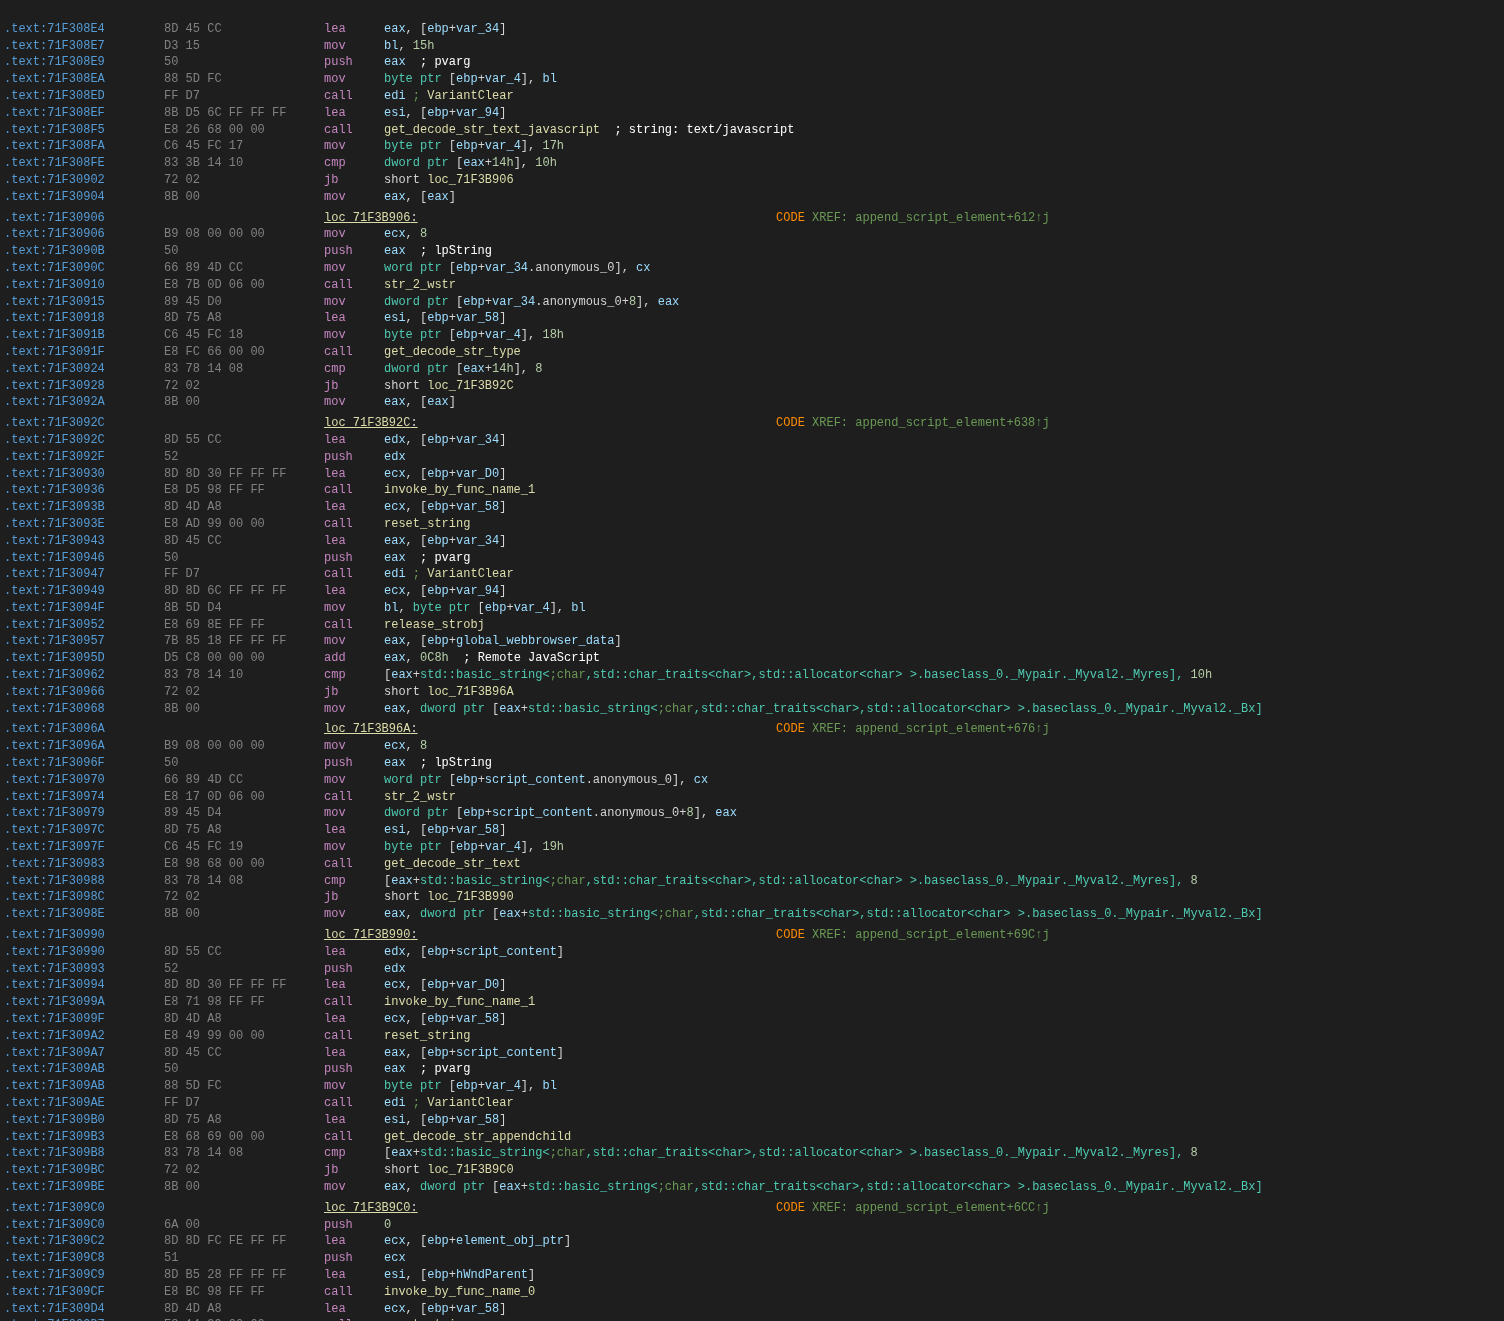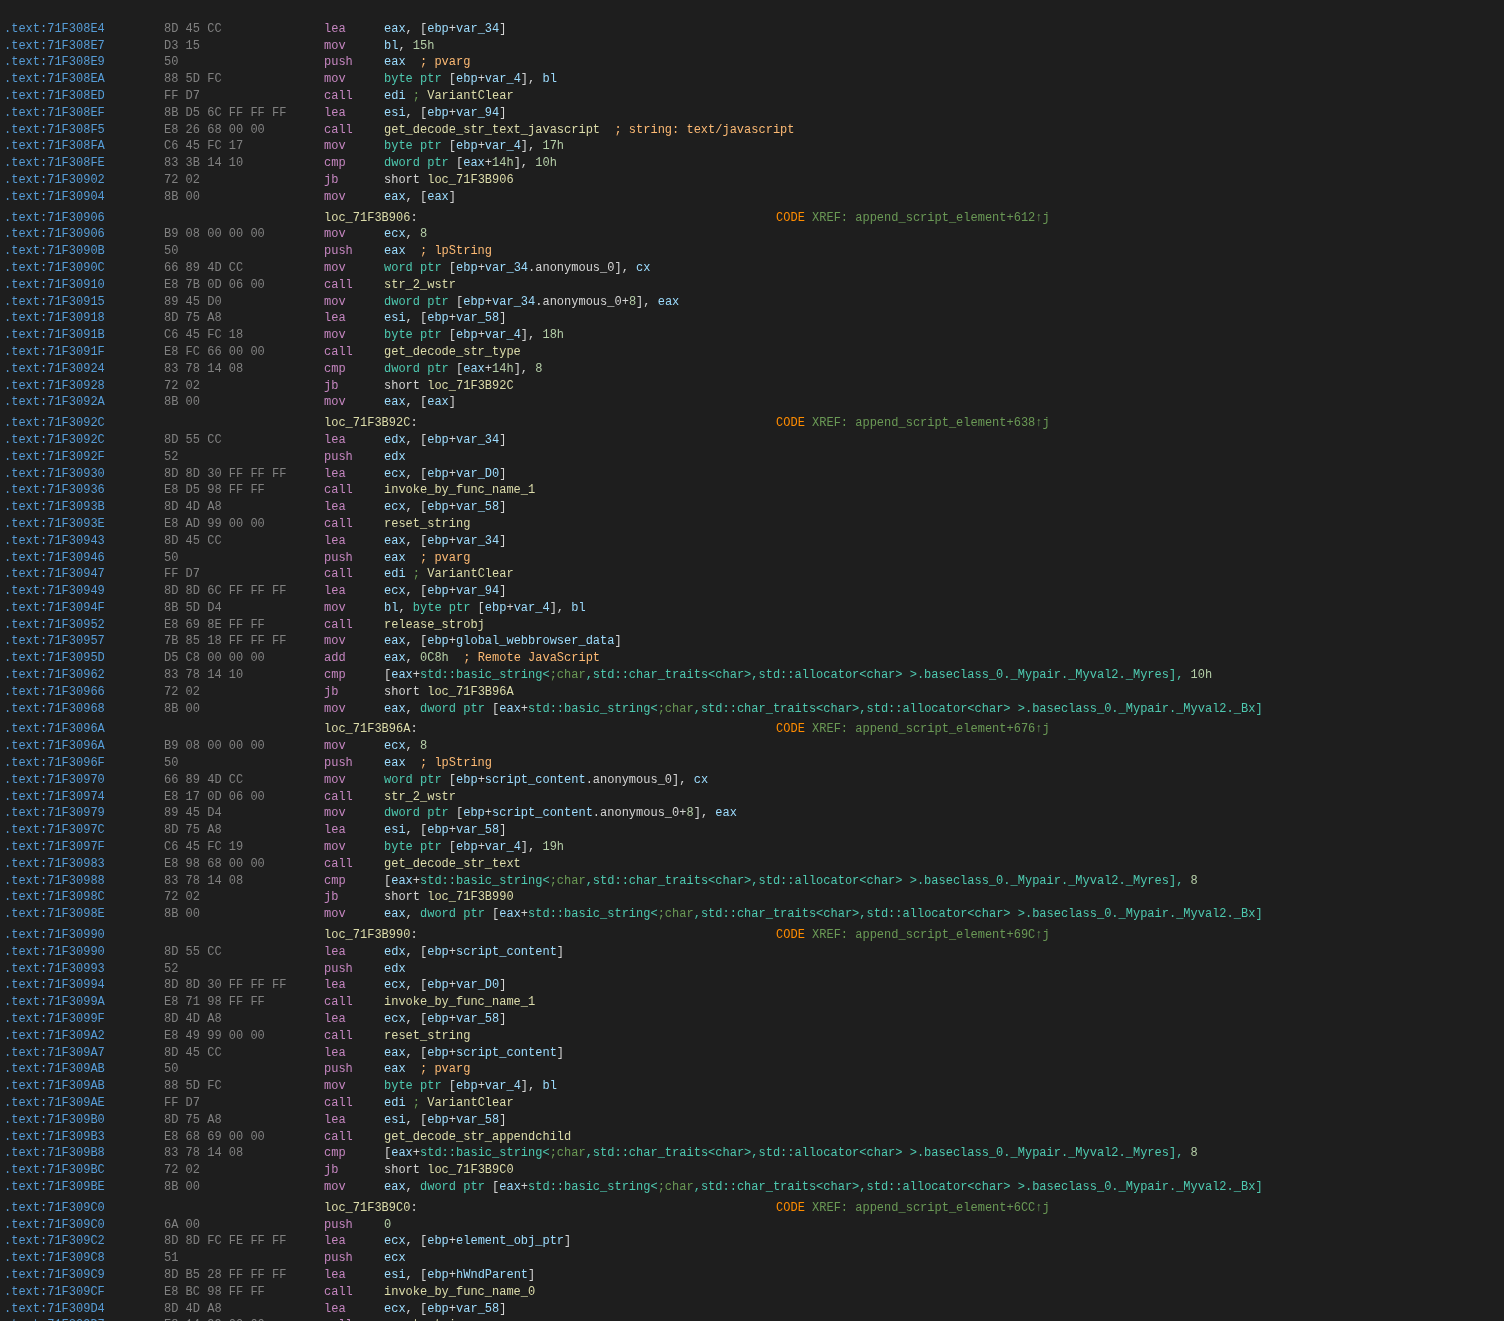--- a/index.html
+++ b/index.html
@@ -66,28 +66,29 @@
 
     .label-bytes {
       min-width: 160px;
       flex-shrink: 0;
     }
 
     .label-name {
       color: #dcdcaa;
       min-width: 200px;
       flex-shrink: 0;
+      text-decoration: underline;
     }
 
     .xref-comment {
       color: #6a9955;
     }
 
     .comment {
-      color: #fdba74;
+      color: #ffffff;
     }
 
     .separator-row {
       height: 4px;
     }
   </style>
 </head>
 <body>
 
 <div class="disasm-container">

